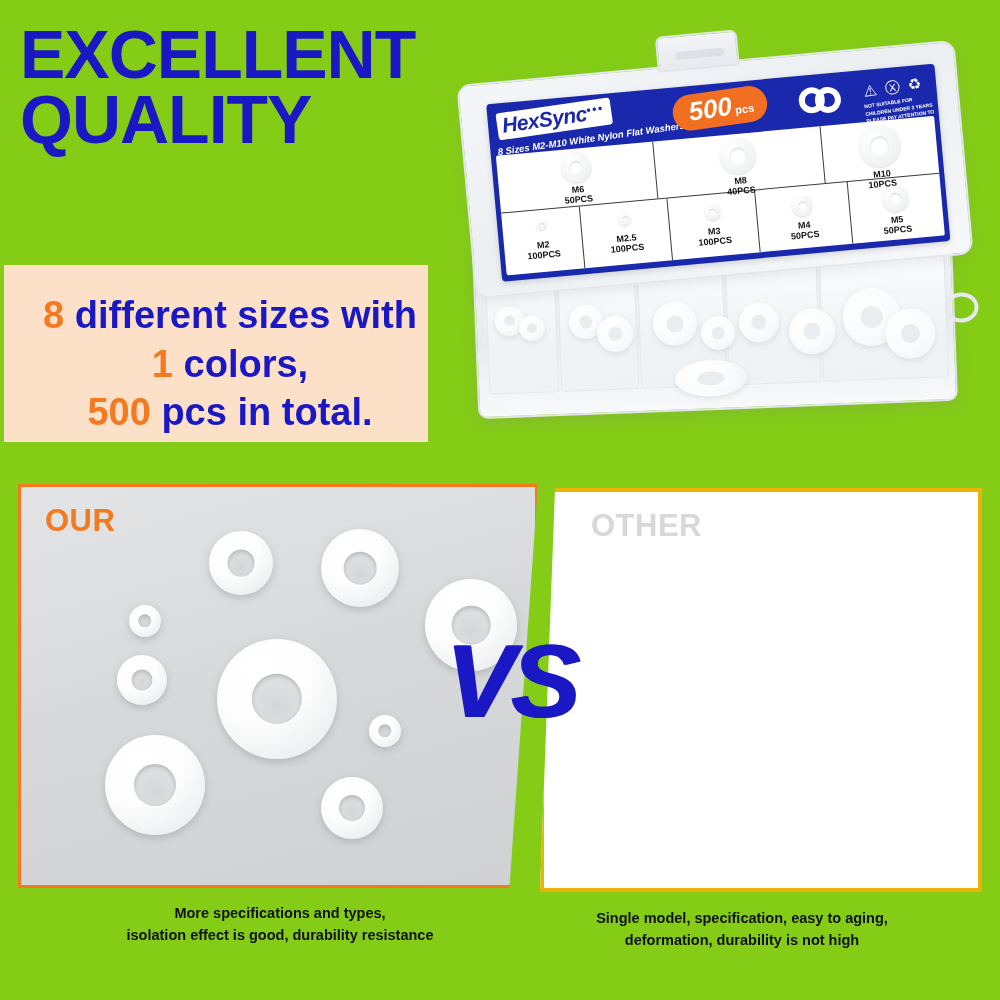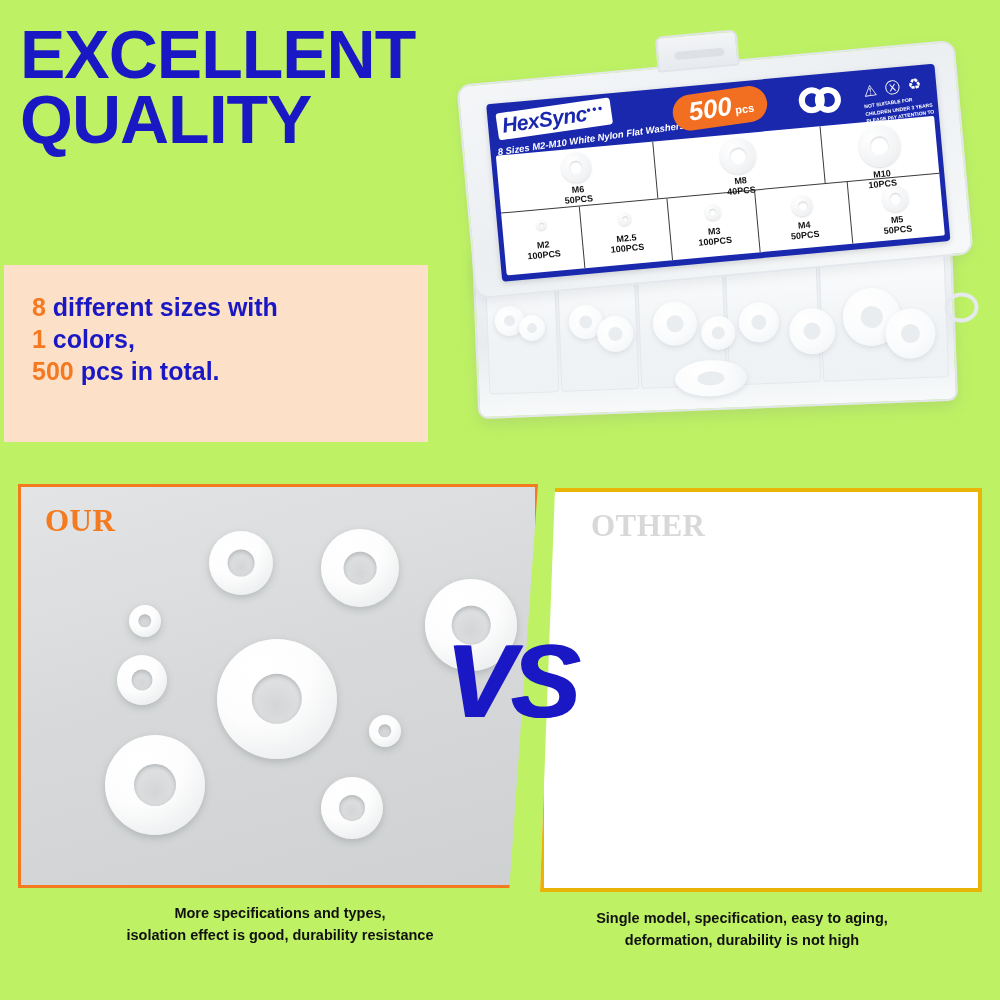--- a/index.html
+++ b/index.html
@@ -2,21 +2,21 @@
 <html><head>
 <meta charset="utf-8">
 <style>
   * { box-sizing: border-box; margin: 0; padding: 0; }
   html, body {
     width: 1000px; height: 1000px;
     background: #ffffff;
     font-family: "Liberation Sans", sans-serif;
     overflow: hidden;
   }
-  #page { position: relative; width: 1000px; height: 1000px; background: #bef264; }
+  #page { position: relative; width: 1000px; height: 1000px; background: #84cc16; }
 
   
   .headline {
     position: absolute; left: 20px; top: 22px;
     width: 600px;
     color: #1a17c4;
     font-weight: 700;
     font-size: 68px;
     line-height: 0.95;
     letter-spacing: -1px;
@@ -24,22 +24,22 @@
   .headline .l2 { display: block; }
 
   
   .feature-box {
     position: absolute; left: 4px; top: 265px;
     width: 424px; height: 177px;
     background: #fce0c7;
     padding: 26px 0 0 28px;
   }
   .feature-line {
-    font-size: 25px; font-weight: 700; color: #1a17c4;
-    line-height: 1.28; white-space: nowrap;
+    font-size: 38px; font-weight: 700; color: #1a17c4;
+    line-height: 1.28; white-space: nowrap; text-align: center;
   }
   .feature-num { color: #f47920; }
 
   
   .product { position: absolute; left: 455px; top: 22px; width: 545px; height: 450px; }
 
   .box-bottom {
     position: absolute; left: 20px; top: 218px; width: 480px; height: 170px;
     background: linear-gradient(180deg,#f3f5f7 0%, #e8ecef 55%, #f7f9fa 100%);
     border: 2px solid #e2e6ea; border-radius: 10px;
@@ -147,21 +147,21 @@
   }
   .washer-img::after {
     content:""; position:absolute; left:50%; top:50%; transform:translate(-50%,-50%);
     width:46%; height:46%; border-radius:50%; background:#ffffff;
     box-shadow: inset 0 1px 2px rgba(0,0,0,.18);
   }
   .gcell .nm { font-size: 9px; font-weight: 700; color: #111; margin-top: 2px; line-height: 1.15; }
   .gcell .qt { font-size: 9px; font-weight: 700; color: #111; line-height: 1.15; }
 
   
-  .compare { position: absolute; left: 0; top: 484px; width: 871px; height: 410px; font-family: Liberation Serif, serif; }
+  .compare { position: absolute; left: 0; top: 484px; width: 871px; height: 410px; }
 
   .panel-our {
     position: absolute; left: 18px; top: 0; width: 520px; height: 404px;
     background: linear-gradient(165deg,#e2e4e5 0%, #d6d8d9 50%, #cfd1d2 100%);
     border: 3px solid #f47a20;
     clip-path: polygon(0 0, 100% 0, 94.5% 100%, 0 100%);
     overflow: hidden;
   }
   .panel-other {
     position: absolute; left: 540px; top: 4px; width: 442px; height: 404px;

